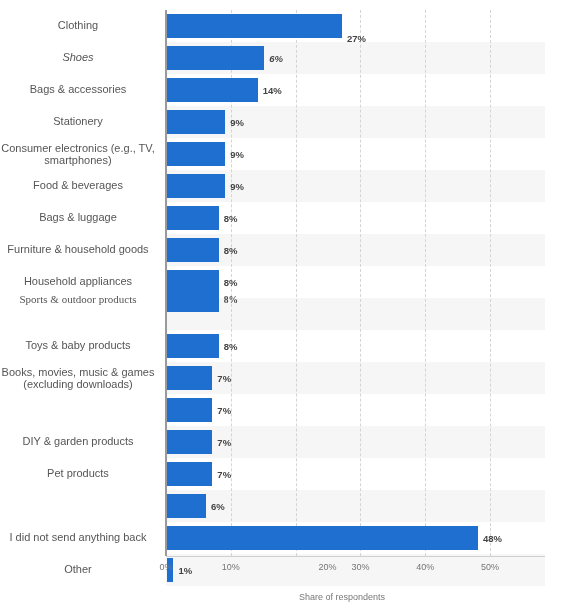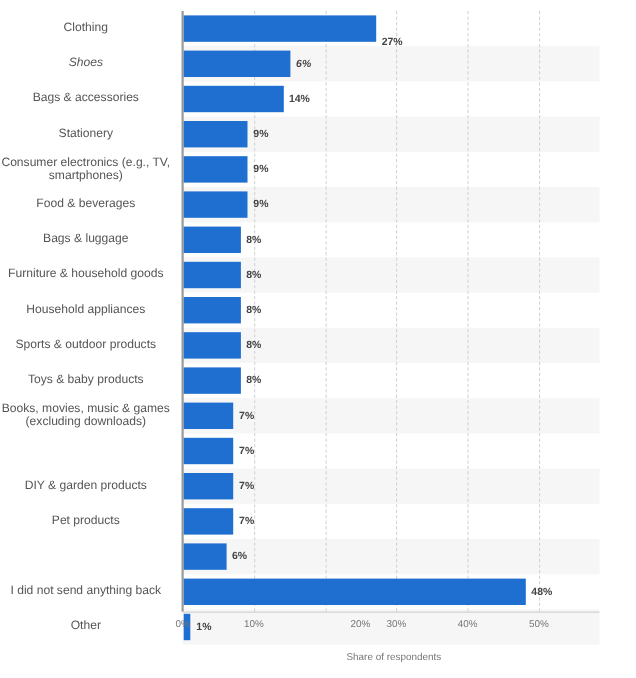--- a/index.html
+++ b/index.html
@@ -108,21 +108,21 @@
     position: absolute;
     top: 562px;
     font-size: 9px;
     color: #757575;
     transform: translateX(-50%);
     white-space: nowrap;
   }
   .x-title {
     position: absolute;
     top: 592px;
-    left: 16px;
+    left: 0;
     width: 518px;
     text-align: center;
     font-size: 9px;
     color: #777777;
   }
   .x-title-inner {
     display: inline-block;
     margin-left: 166px;
   }
 </style>
@@ -194,21 +194,21 @@
       <div class="row" style="top: 234px; text-decoration: underline;">
         <div class="row-label">Furniture &amp; household goods</div>
         <div class="bar" style="width: 51.84px; background: rgb(31, 111, 208);"></div>
         <div class="bar-value" style="left: 223.84px;">8%</div>
       </div>
       <div class="row" style="top: 266px;">
         <div class="row-label">Household appliances</div>
         <div class="bar" style="width: 51.84px; background: rgb(31, 111, 208);"></div>
         <div class="bar-value" style="left: 223.84px;">8%</div>
       </div>
-      <div class="row" style="top: 298px;">
+      <div class="row" style="top: 284px; font-family: Liberation Serif, serif;">
         <div class="row-label">Sports &amp; outdoor products</div>
         <div class="bar" style="width: 51.84px; background: rgb(31, 111, 208);"></div>
         <div class="bar-value" style="left: 223.84px;">8%</div>
       </div>
       <div class="row" style="top: 330px;">
         <div class="row-label">Toys &amp; baby products</div>
         <div class="bar" style="width: 51.84px; background: rgb(31, 111, 208);"></div>
         <div class="bar-value" style="left: 223.84px;">8%</div>
       </div>
       <div class="row" style="top: 362px;">

